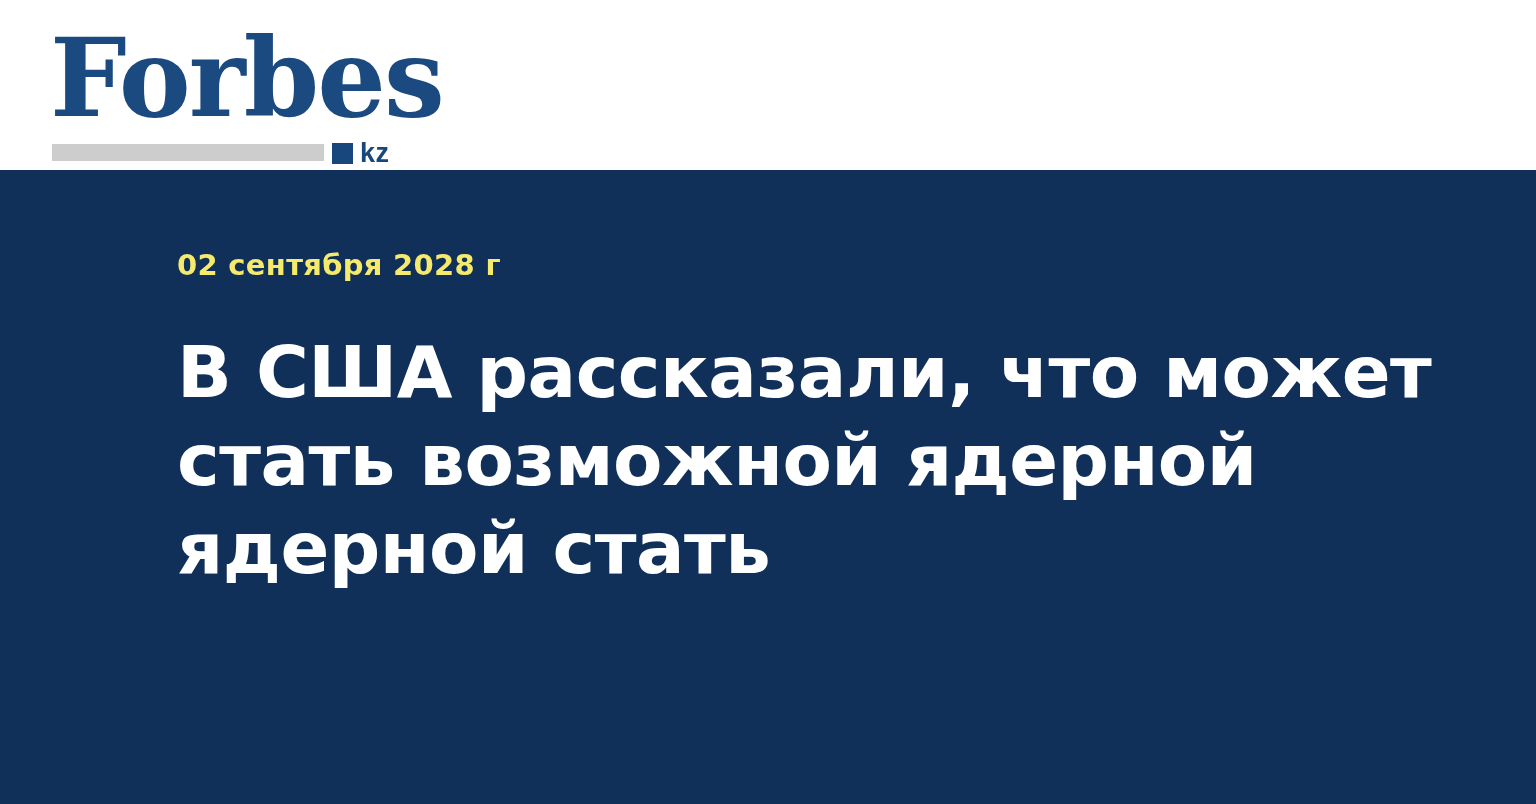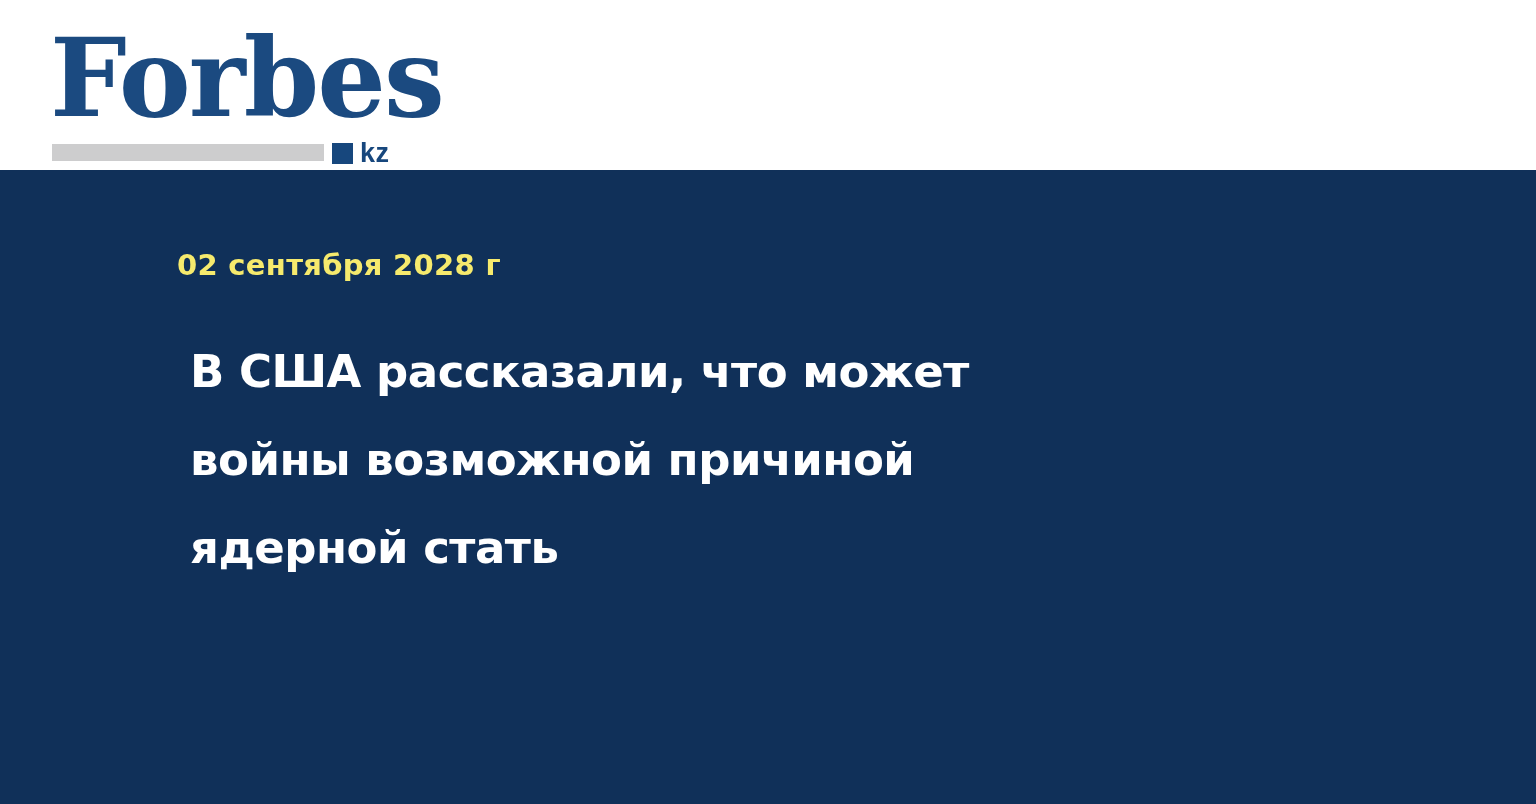--- a/index.html
+++ b/index.html
@@ -113,25 +113,25 @@
     line-height: 34px;
     letter-spacing: 0.3px;
     color: #f6ea6d;
     margin: 0 0 46px 0;
     white-space: nowrap;
   }
 
   .article-title {
     font-family: "DejaVu Sans", "Liberation Sans", sans-serif;
     font-weight: 700;
-    font-size: 45px;
+    font-size: 72px;
     line-height: 88px;
     letter-spacing: -0.5px;
     color: #ffffff;
-    margin: 13px;
+    margin: 0;
   }
 
   .article-title .title-line {
     display: block;
     white-space: nowrap;
   }
 </style>
 </head>
 <body>
 
@@ -146,19 +146,19 @@
         <span class="logo-kz-text">kz</span>
       </span>
     </a>
   </div>
 
   <div class="hero">
     <div class="hero-inner">
       <div class="article-date">02 сентября 2028 г</div>
       <h1 class="article-title">
         <span class="title-line">В США рассказали, что может</span>
-        <span class="title-line">войны возможной причиной</span>
+        <span class="title-line">стать возможной ядерной</span>
         <span class="title-line">ядерной стать</span>
       </h1>
     </div>
   </div>
 
 </div>
 
 </body></html>

